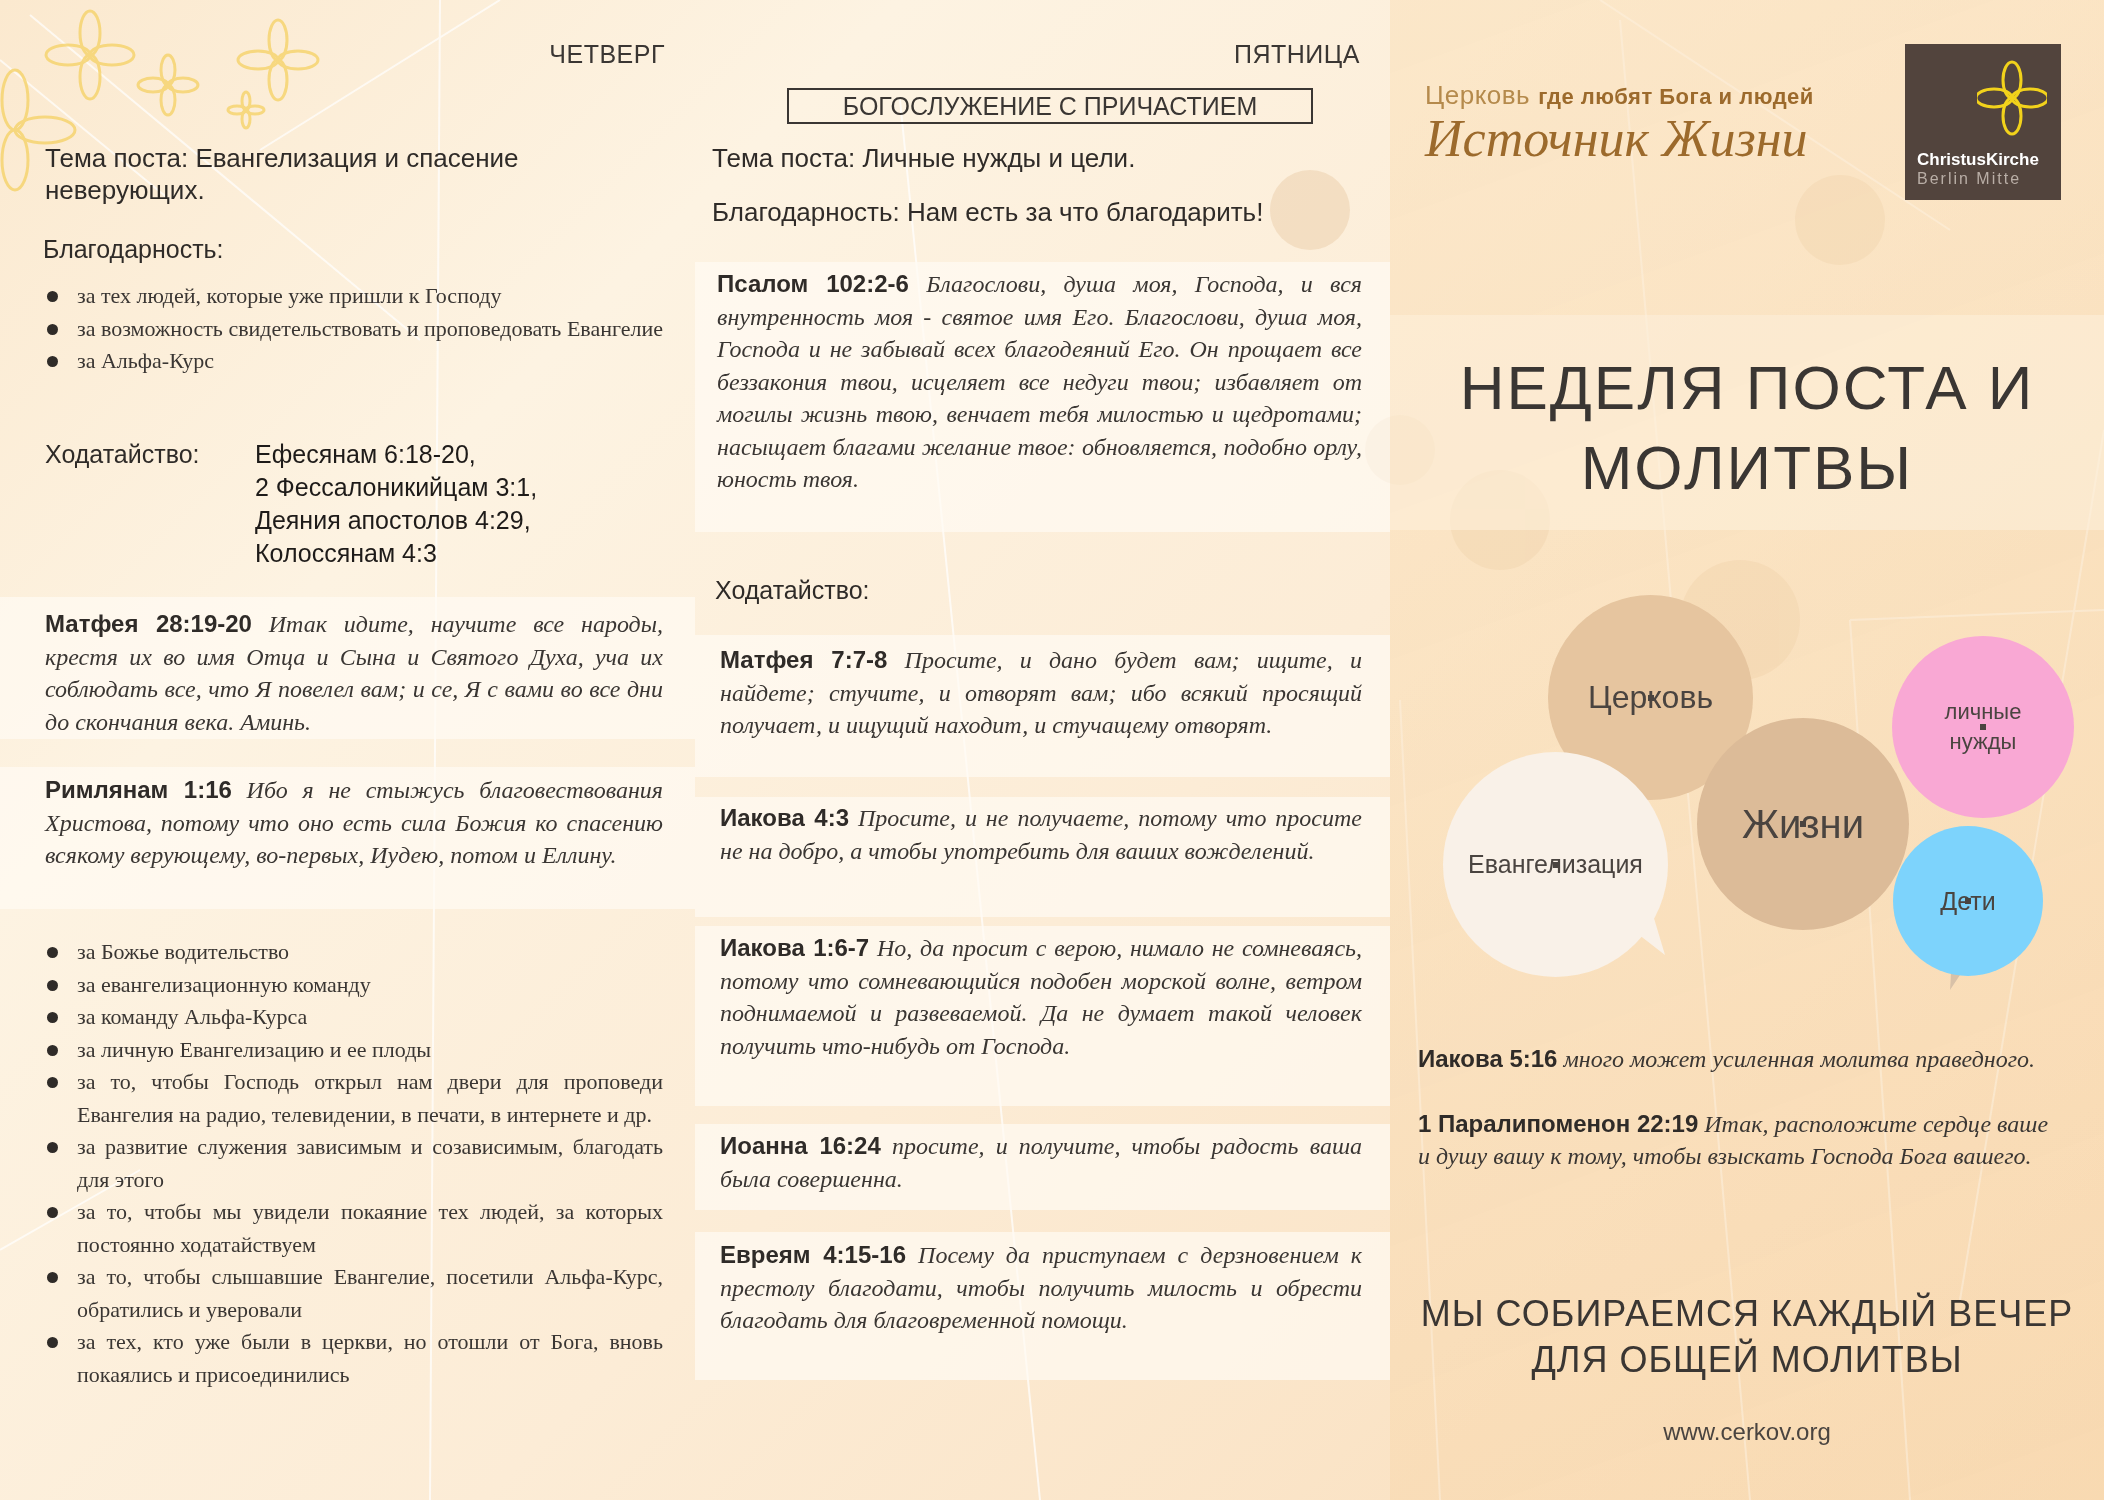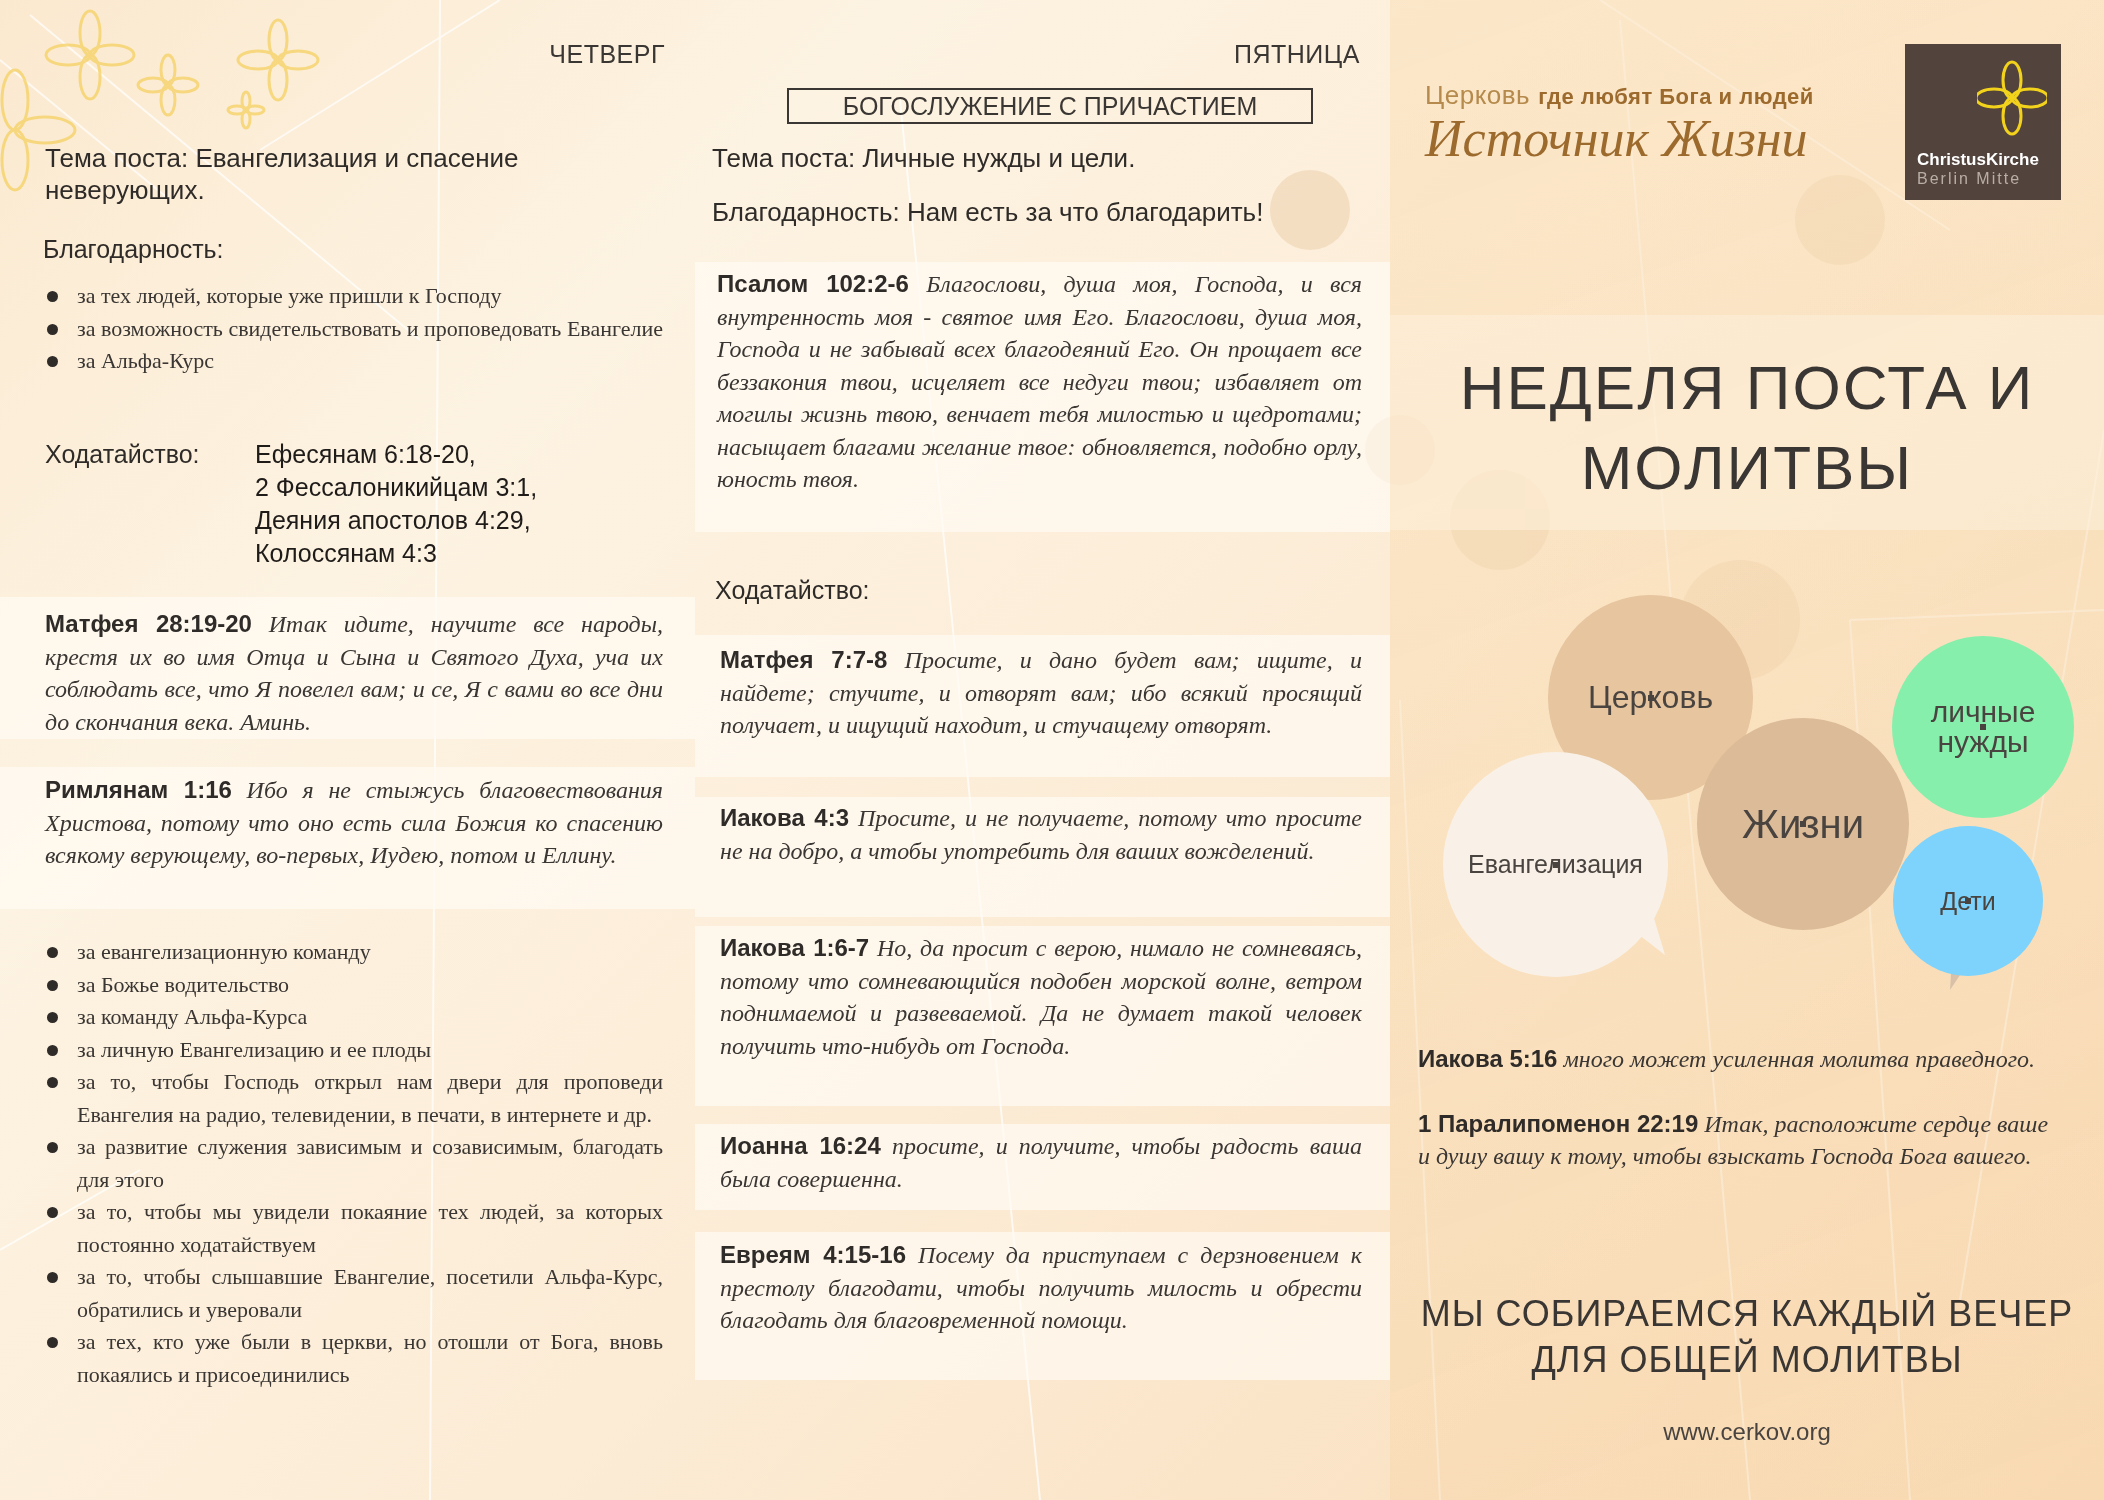--- a/index.html
+++ b/index.html
@@ -136,22 +136,22 @@
       <div>Колоссянам 4:3</div>
     </div>
   </div>
   <div class="panel" style="left:0; top:597px; width:695px; height:142px; padding:11px 32px 0 45px;">
     <p class="verse"><span class="ref-inline">Матфея 28:19-20</span> <span>Итак идите, научите все народы, крестя их во имя Отца и Сына и Святого Духа, уча их соблюдать все, что Я повелел вам; и се, Я с вами во все дни до скончания века. Аминь.</span></p>
   </div>
   <div class="panel" style="left:0; top:767px; width:695px; height:142px; padding:7px 32px 0 45px;">
     <p class="verse"><span class="ref-inline">Римлянам 1:16</span> <span>Ибо я не стыжусь благовествования Христова, потому что оно есть сила Божия ко спасению всякому верующему, во-первых, Иудею, потом и Еллину.</span></p>
   </div>
   <ul class="bullets" style="position:absolute; left:45px; top:936px; width:618px;">
+    <li>за Божье водительство</li>
     <li>за евангелизационную команду</li>
-    <li>за Божье водительство</li>
     <li>за команду Альфа-Курса</li>
     <li>за личную Евангелизацию и ее плоды</li>
     <li>за то, чтобы Господь открыл нам двери для проповеди Евангелия на радио, телевидении, в печати, в интернете и др.</li>
     <li>за развитие служения зависимым и созависимым, благодать для этого</li>
     <li>за то, чтобы мы увидели покаяние тех людей, за которых постоянно ходатайствуем</li>
     <li>за то, чтобы слышавшие Евангелие, посетили Альфа-Курс, обратились и уверовали</li>
     <li>за тех, кто уже были в церкви, но отошли от Бога, вновь покаялись и присоединились</li>
   </ul>
 </section>
 
@@ -208,21 +208,21 @@
 <svg style="position:absolute; left:1390px; top:560px;" width="714" height="460">
   <g>
     <path d="M 225 200 L 250 225 L 265 195 Z" fill="#e6c59f"></path>
     <path d="M 230 360 L 275 395 L 260 345 Z" fill="#f9f1e8"></path>
     <path d="M 345 290 L 385 340 L 380 290 Z" fill="#dcbb98"></path>
     <path d="M 560 200 L 558 245 L 585 205 Z" fill="#d9bb9c"></path>
     <path d="M 563 380 L 560 430 L 590 385 Z" fill="#d8c1a8"></path>
   </g>
 </svg>
 <div class="bubble" style="left:1548px; top:595px; width:205px; height:205px; background:#e6c59f; font-size:32px;">Церковь</div>
-<div class="bubble" style="left:1892px; top:636px; width:182px; height:182px; background:#86efac; font-size:30px; line-height:30px; padding:0 30px;">личные нужды</div>
+<div class="bubble" style="left:1892px; top:636px; width:182px; height:182px; background:#f9a8d4; font-size:22px; line-height:30px; padding:0 30px;">личные нужды</div>
 <div class="bubble" style="left:1697px; top:718px; width:212px; height:212px; background:#dcbb98; font-size:40px;">Жизни</div>
 <div class="bubble" style="left:1443px; top:752px; width:225px; height:225px; background:#f9f1e8; font-size:25px;">Евангелизация</div>
 <div class="bubble" style="left:1893px; top:826px; width:150px; height:150px; background:#7dd3fc; font-size:25px;">Дети</div>
 
 <div style="position:absolute; left:1418px; top:1043px; width:640px;">
   <p class="verse" style="text-align:left;"><span class="ref-inline">Иакова 5:16</span> <span>много может усиленная молитва праведного.</span></p>
   <p class="verse" style="text-align:left; margin-top:32px;"><span class="ref-inline">1 Паралипоменон 22:19</span> <span>Итак, расположите сердце ваше и душу вашу к тому, чтобы взыскать Господа Бога вашего.</span></p>
 </div>
 
 <div class="closing" style="top:1292px;">МЫ СОБИРАЕМСЯ КАЖДЫЙ ВЕЧЕР</div>

